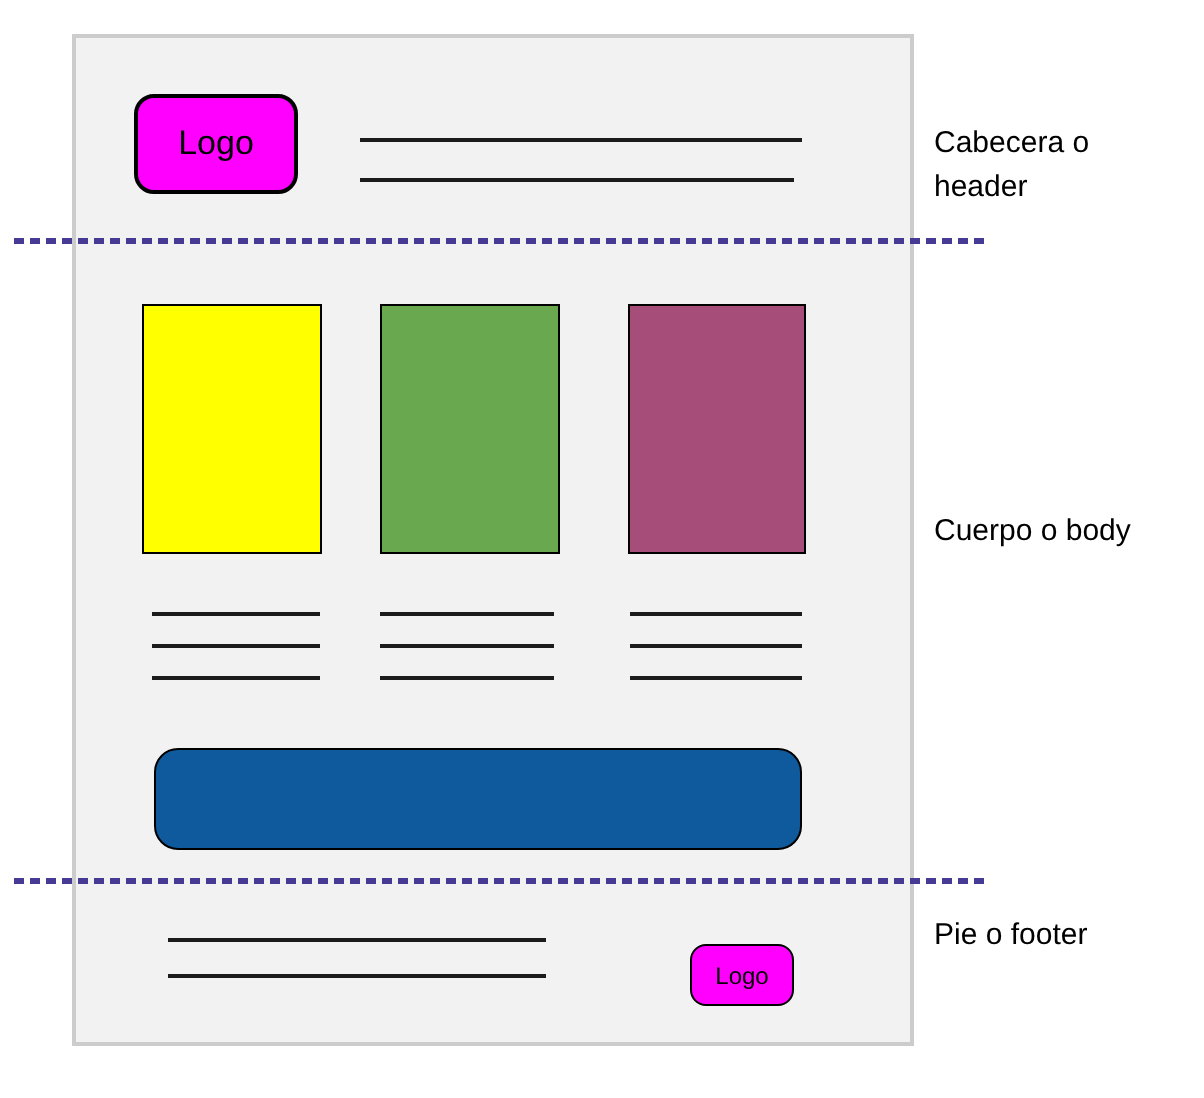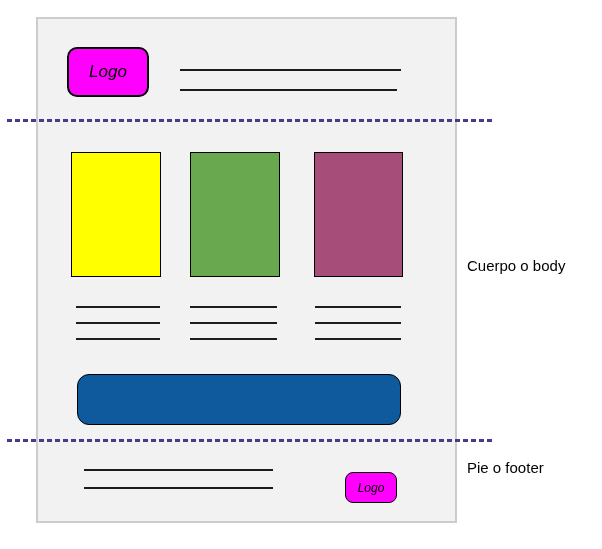--- a/index.html
+++ b/index.html
@@ -1,21 +1,21 @@
 <!DOCTYPE html>
 <html><head>
 <meta charset="utf-8">
 <style>
   html,body{margin:0;padding:0;background:#fff;}
   .stage{position:relative;width:602px;height:549px;background:#ffffff;
          font-family:"Liberation Sans",sans-serif;overflow:hidden;}
 
   
   .panel{position:absolute;left:36px;top:17px;width:421px;height:506px;
-         box-sizing:border-box;border:2px solid #cccccc;background:#f2f2f2;font-style:italic;}
+         box-sizing:border-box;border:2px solid #cccccc;background:#f2f2f2;}
 
   
   .logo{position:absolute;display:flex;align-items:center;justify-content:center;
         color:#000;border:2px solid #000;box-sizing:border-box;}
   .header-logo{left:29px;top:28px;width:82px;height:50px;border-radius:10px;font-size:17px;}
   .footer-logo{left:307px;top:453px;width:52px;height:31px;border-radius:8px;
                font-size:12px;border-width:1.5px;}
 
   
   .tline{position:absolute;height:1.5px;background:#1c1c1c;}
@@ -79,16 +79,17 @@
     <div class="banner" style="background-color: rgb(15, 90, 157);"></div>
 
     <div class="tline fl1"></div>
     <div class="tline fl2"></div>
     <div class="logo footer-logo" style="background-color: rgb(255, 0, 255);">Logo</div>
   </div>
 
   <div class="divider d1" style="color: rgb(70, 59, 148);"></div>
   <div class="divider d2" style="color: rgb(70, 59, 148);"></div>
 
+  <div class="label lab-header">Cabecera o header</div>
   <div class="label lab-body">Cuerpo o body</div>
   <div class="label lab-footer">Pie o footer</div>
 
 </div>
 
 </body></html>

